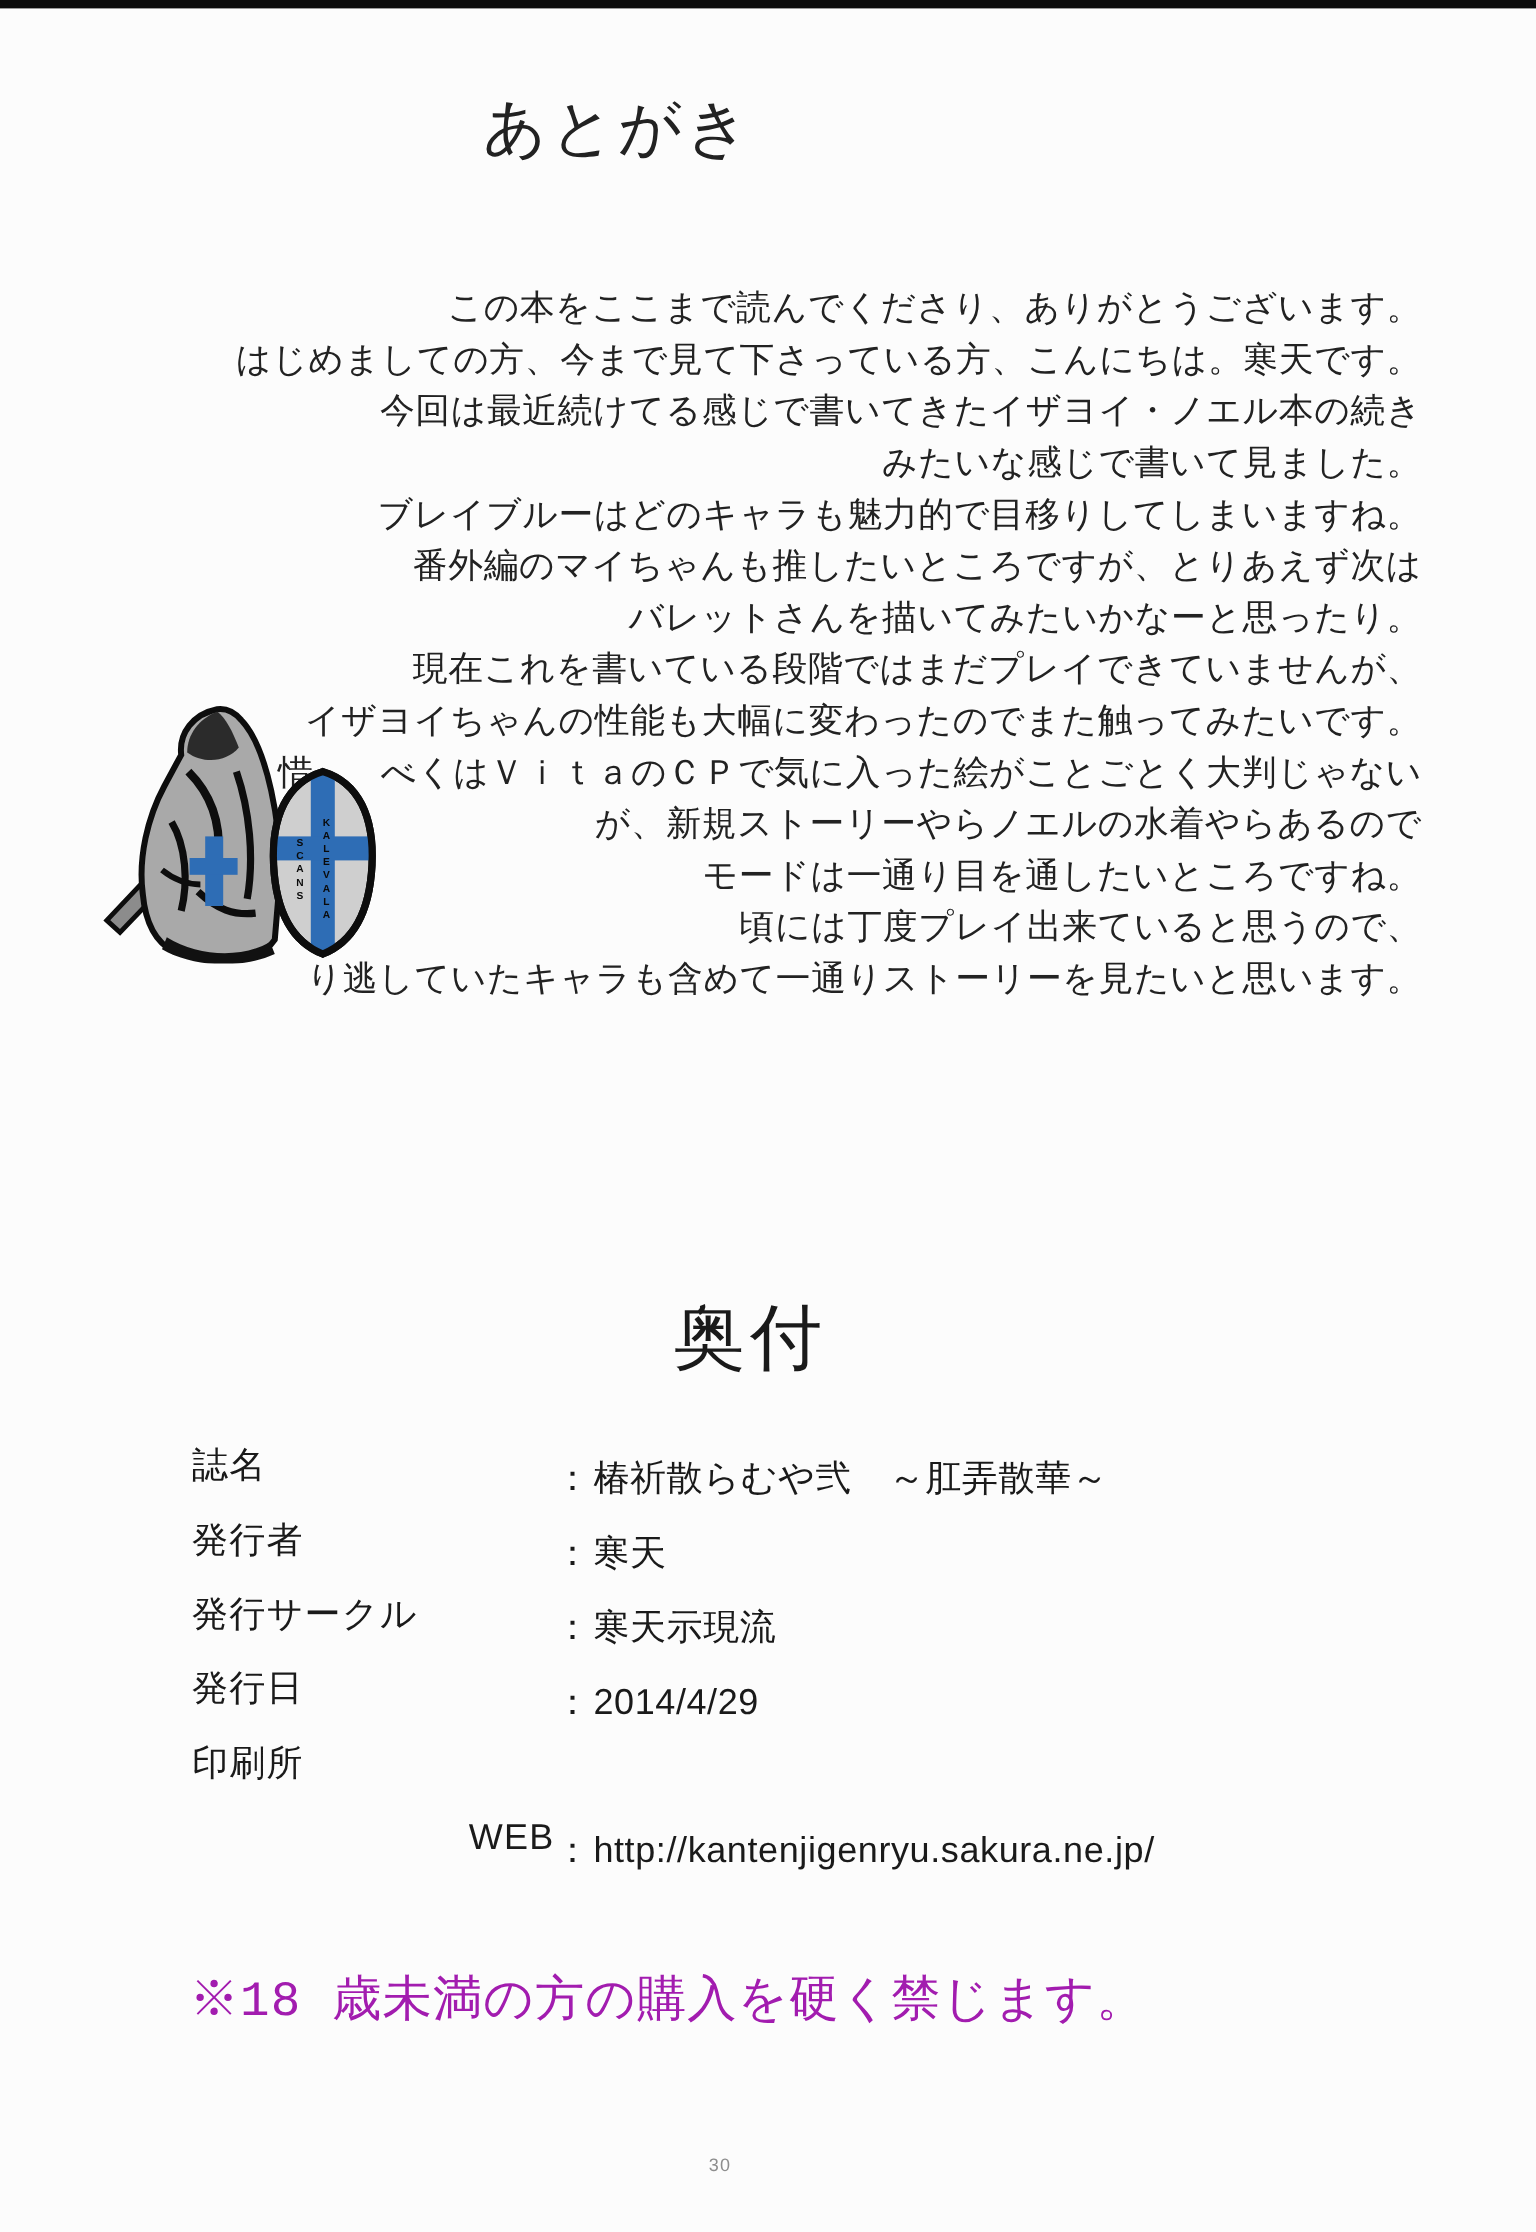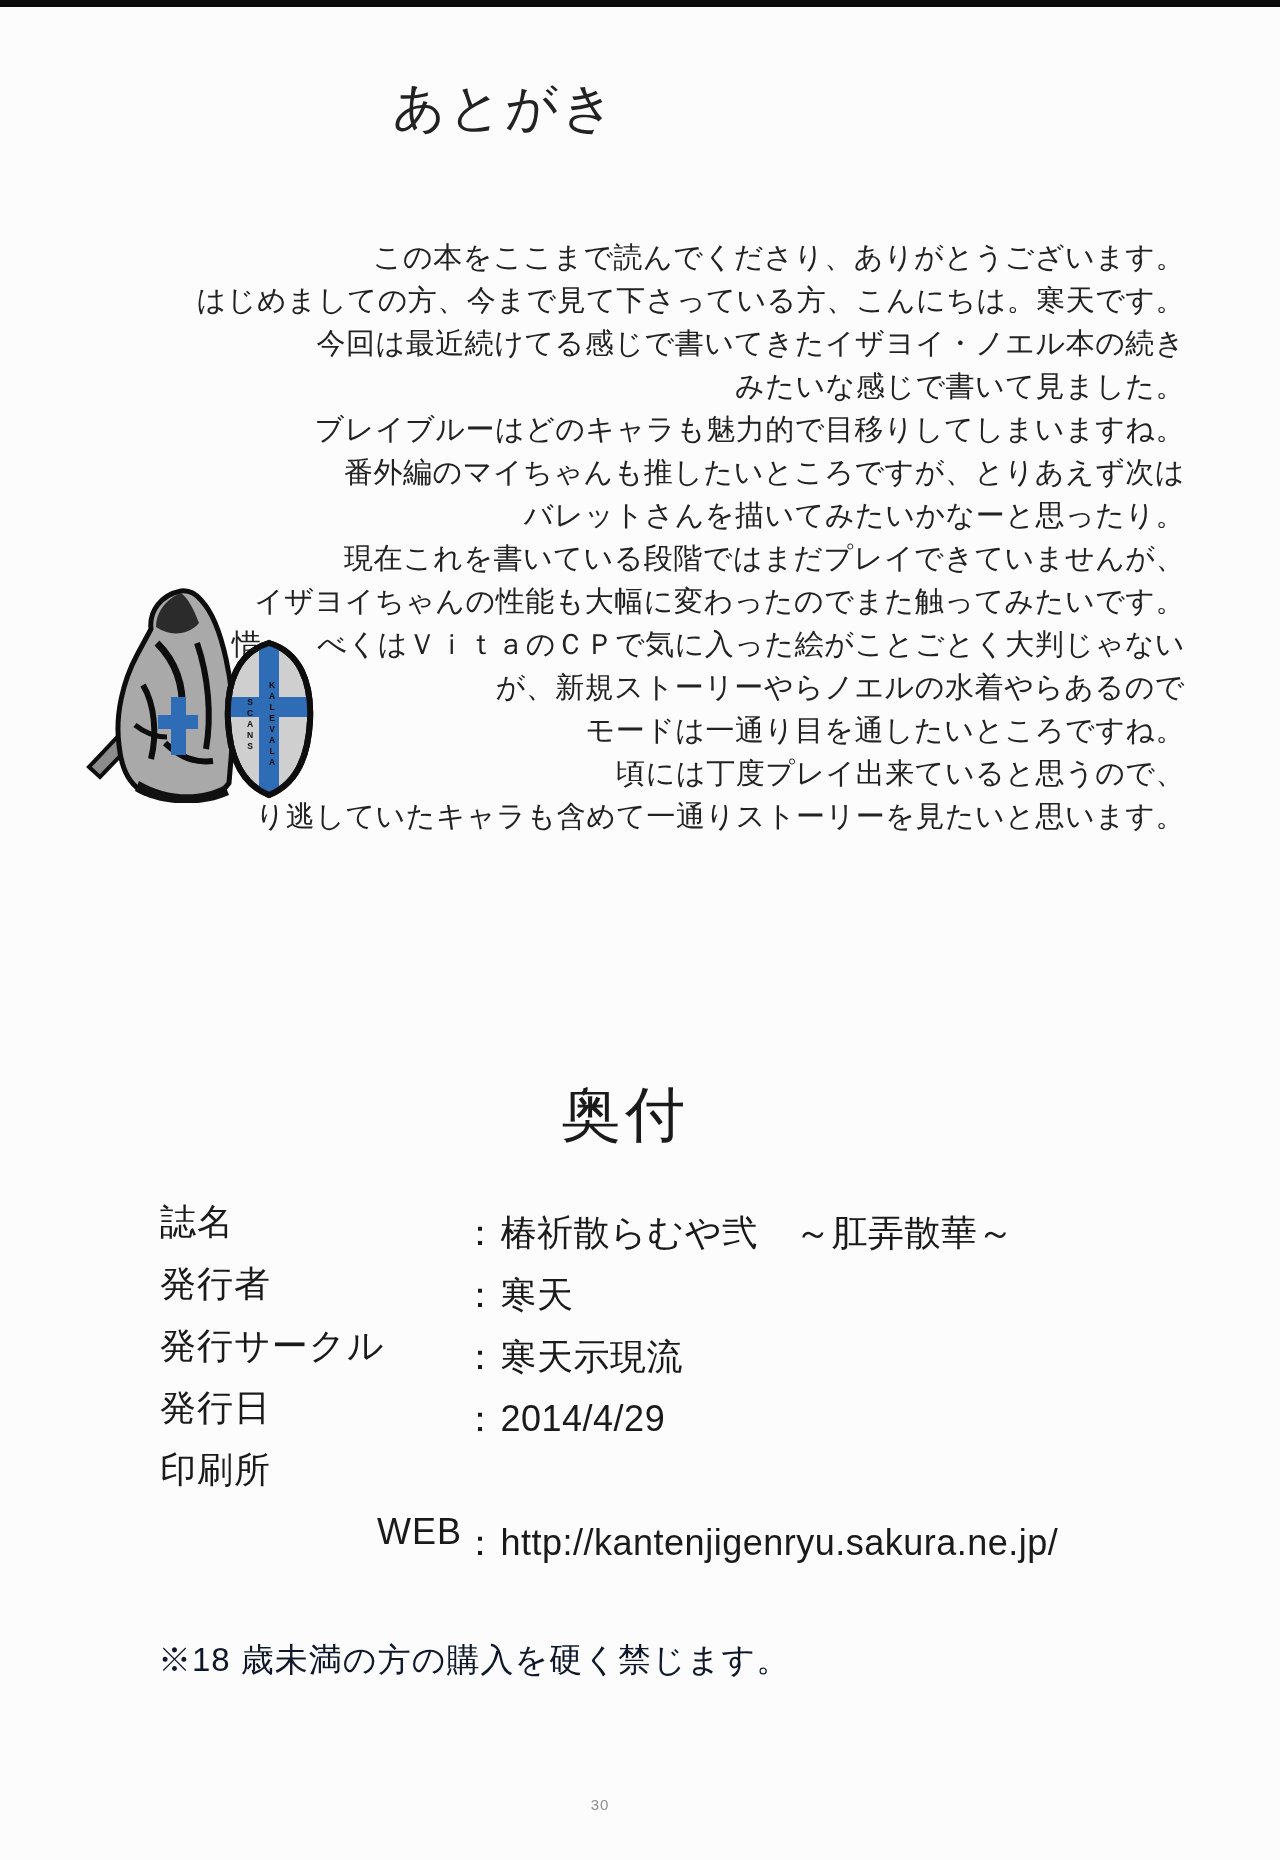--- a/index.html
+++ b/index.html
@@ -8,21 +8,21 @@
     background:#fcfcfc;color:#1a1a1a;
     font-family:"Liberation Serif",serif;
     overflow:hidden;
   }
   .scan-edge-top{
     position:absolute;top:0;left:0;width:1280px;height:7px;
     background:#0c0c0c;
   }
   
   .afterword-title{
-    position:absolute;top:78px;left:0;width:1010px;
+    position:absolute;top:78px;left:10px;width:1010px;
     text-align:center;
     font-family:"Liberation Sans",sans-serif;
     font-size:52px;line-height:58px;letter-spacing:3px;color:#222;
   }
   .afterword-body{
     position:absolute;top:236px;left:125px;width:1060px;
     font-size:29px;color:#222;
   }
   .line{height:43px;line-height:43px;white-space:nowrap;letter-spacing:0.5px;text-align:right;}
   .gap{margin-left:56px;}
@@ -45,34 +45,34 @@
   }
   
   .okuzuke-title{
     position:absolute;top:1082px;left:0;width:1250px;
     text-align:center;
     font-family:"Liberation Sans",sans-serif;
     font-size:60px;line-height:66px;letter-spacing:4px;color:#1a1a1a;
   }
   .colophon{
     position:absolute;top:1202px;left:160px;width:1000px;
-    font-size:36px;color:#1a1a1a;
+    font-size:30px;color:#1a1a1a;
   }
   .c-row{display:flex;height:62px;line-height:40px;align-items:flex-start;}
   .c-label{
     width:302px;flex:0 0 302px;
     font-family:"Liberation Sans",sans-serif;letter-spacing:1px;
   }
   .c-value{white-space:nowrap;letter-spacing:0.5px;margin-top:11px;}
   .c-colon{margin-right:2px;}
   .val-sans{font-family:Liberation Sans, sans-serif;text-align:right;}
   .disclaimer{
     position:absolute;top:1638px;left:158px;
-    font-family:Liberation Sans, sans-serif;
-    font-size:33px;letter-spacing:1px;color:#0f172a;white-space:nowrap;
+    font-family:Liberation Mono, monospace;
+    font-size:41px;letter-spacing:1px;color:#a21caf;white-space:nowrap;
   }
   .pageno{
     position:absolute;top:1796px;left:0;width:1200px;text-align:center;
     font-family:"Liberation Sans",sans-serif;
     font-size:15px;color:#8d8d8d;letter-spacing:1px;
   }
 </style>
 </head>
 <body>
 

